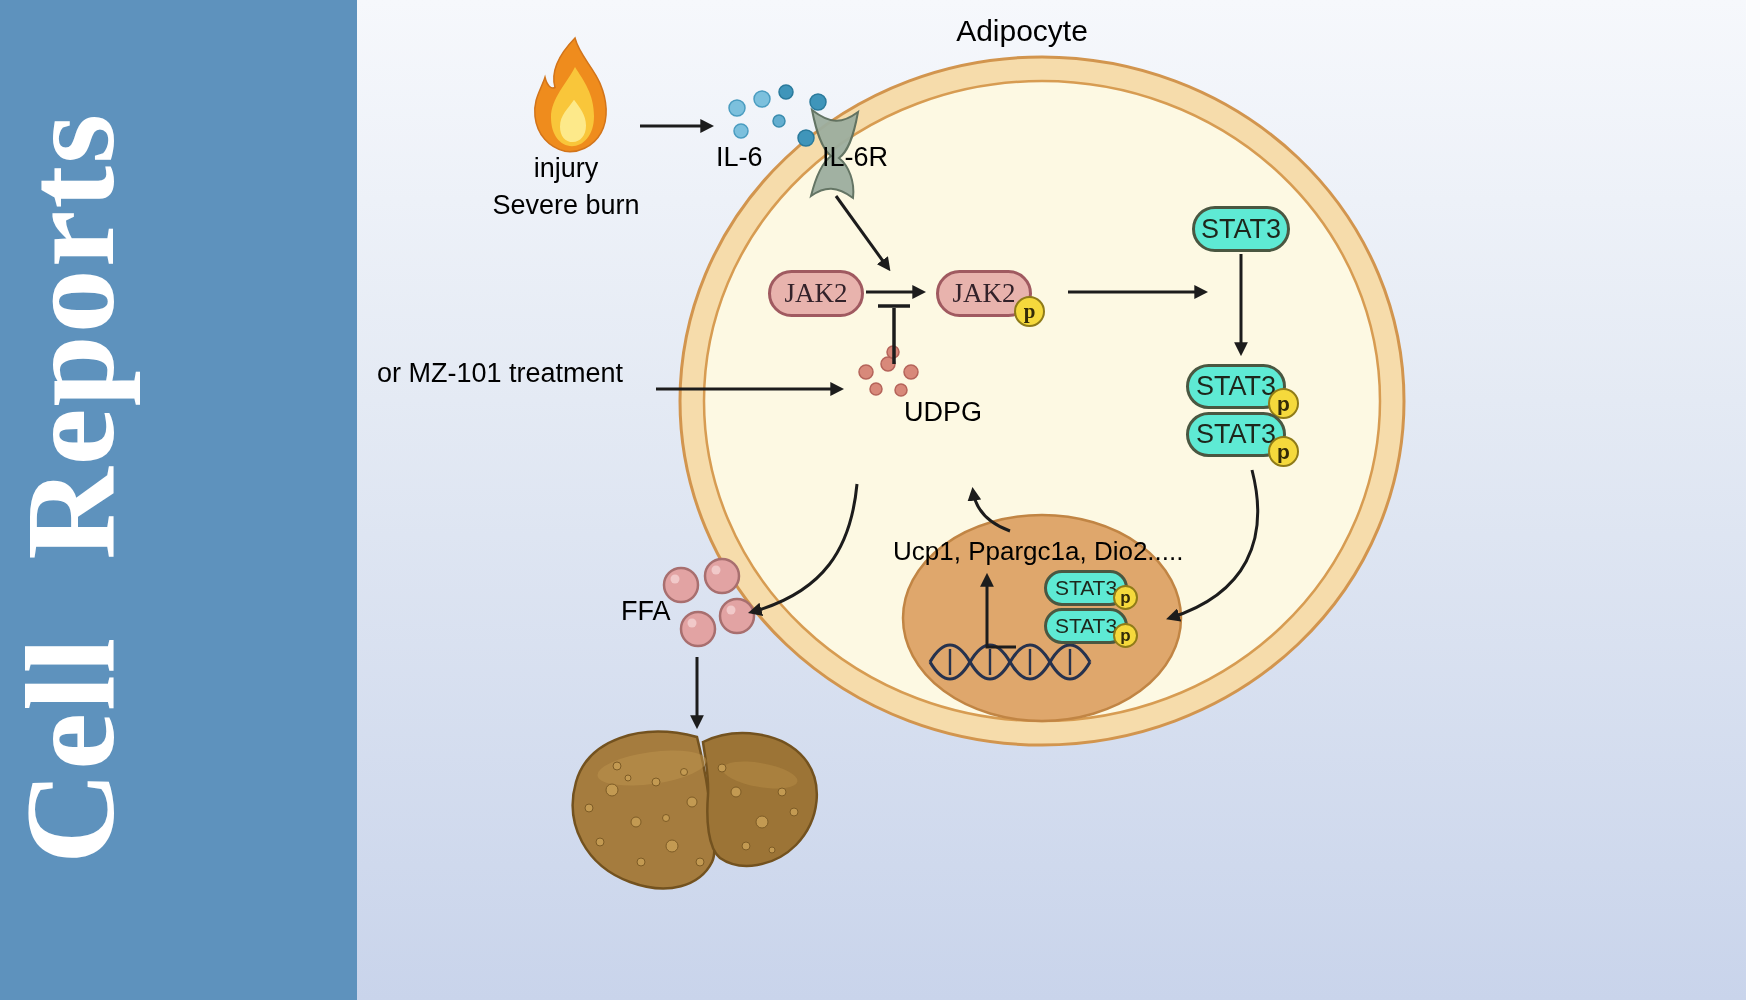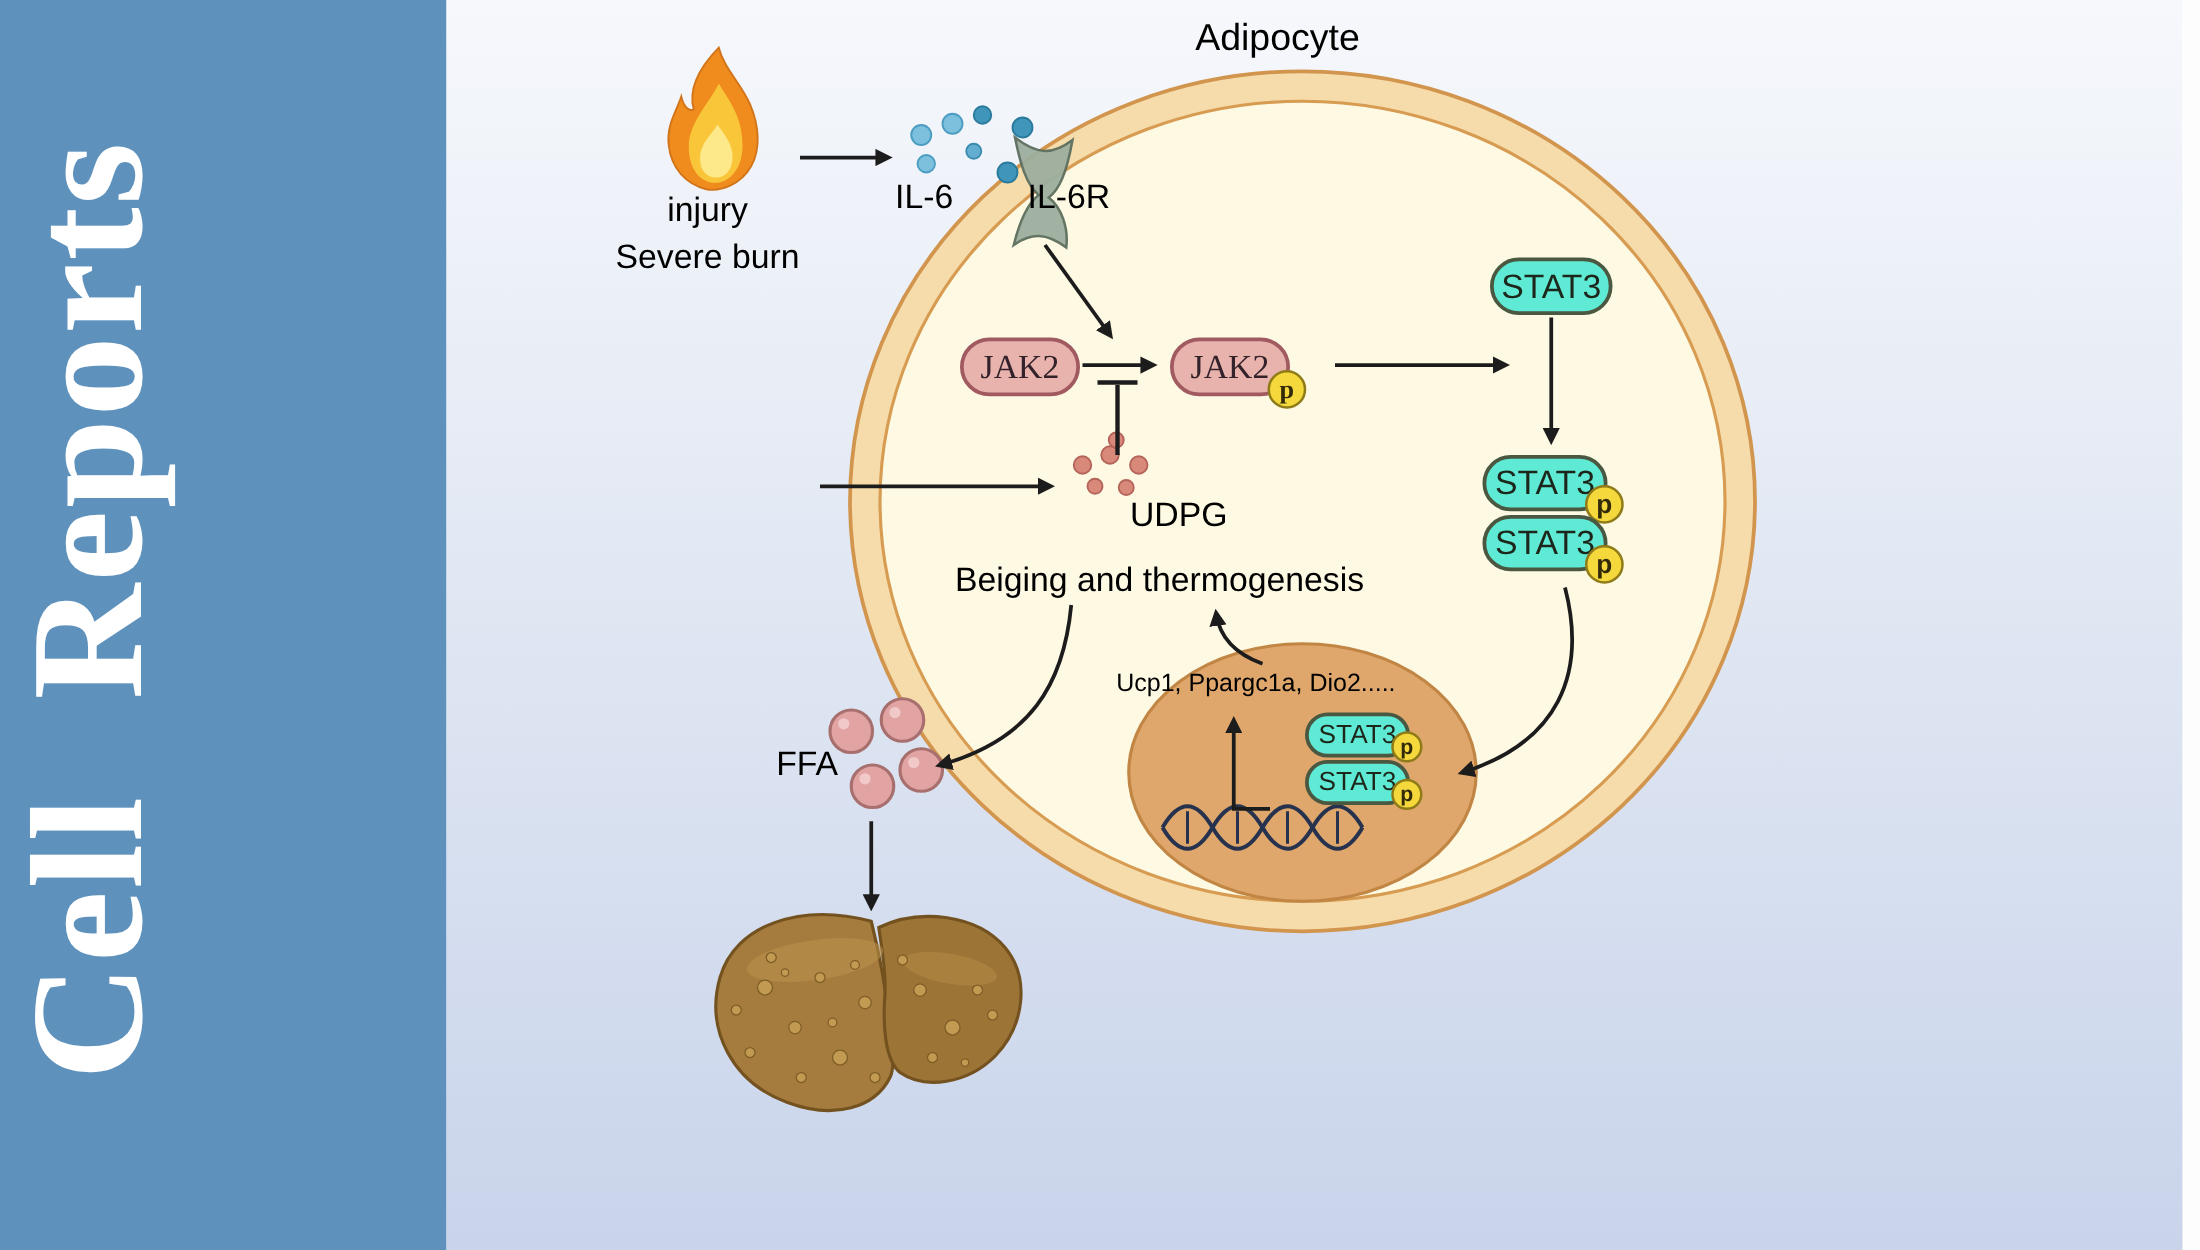--- a/index.html
+++ b/index.html
@@ -38,21 +38,21 @@
   .p-badge {
     position: absolute; right: -16px; bottom: -13px;
     width: 31px; height: 31px; border-radius: 50%;
     background: #f5d93c; border: 2.5px solid #8f7b18; color: #332b08;
     font-size: 21px; font-weight: bold;
     display: flex; align-items: center; justify-content: center; box-sizing: border-box;
   }
   .pill-sm { font-size: 21px; border-radius: 18px; }
   .pill-sm .p-badge { width: 25px; height: 25px; right: -13px; bottom: -7px; font-size: 17px; }
   .title-lbl { font-size: 30px; }
-  .genes-lbl { font-size: 20px; }
+  .genes-lbl { font-size: 26px; }
 </style>
 </head>
 <body>
 
 <div class="page">
 
   <div class="main-bg"></div>
   <div class="right-strip"></div>
 
   <svg class="diagram" width="1760" height="1000" viewBox="0 0 1760 1000">
@@ -172,25 +172,25 @@
 
   <div class="lbl center" style="left:436px; top:150px; width:260px; line-height:37px;">
     <div>injury</div>
     <div>Severe burn</div>
   </div>
 
   <div class="lbl" style="left:716px; top:142px;">IL-6</div>
   <div class="lbl" style="left:822px; top:142px;">IL-6R</div>
 
   <div class="lbl center" style="left:362px; top:356px; width:276px; line-height:34px;">
+    <div>or MZ-101 treatment</div>
   </div>
 
   <div class="lbl center" style="left:856px; top:397px; width:86px;margin-left:44px;">UDPG</div>
 
-  <div class="lbl" style="left:764px; top:449px;">Beiging and thermogenesis</div>
 
   <div class="lbl genes-lbl" style="left:893px; top:536px;">Ucp1, Ppargc1a, Dio2.....</div>
 
   <div class="lbl" style="left:621px; top:596px;">FFA</div>
 
   <div class="pill jak2" style="left:768px; top:270px; width:96px; height:47px;">
     <span>JAK2</span>
   </div>
 
   <div class="pill jak2" style="left:936px; top:270px; width:96px; height:47px;">

